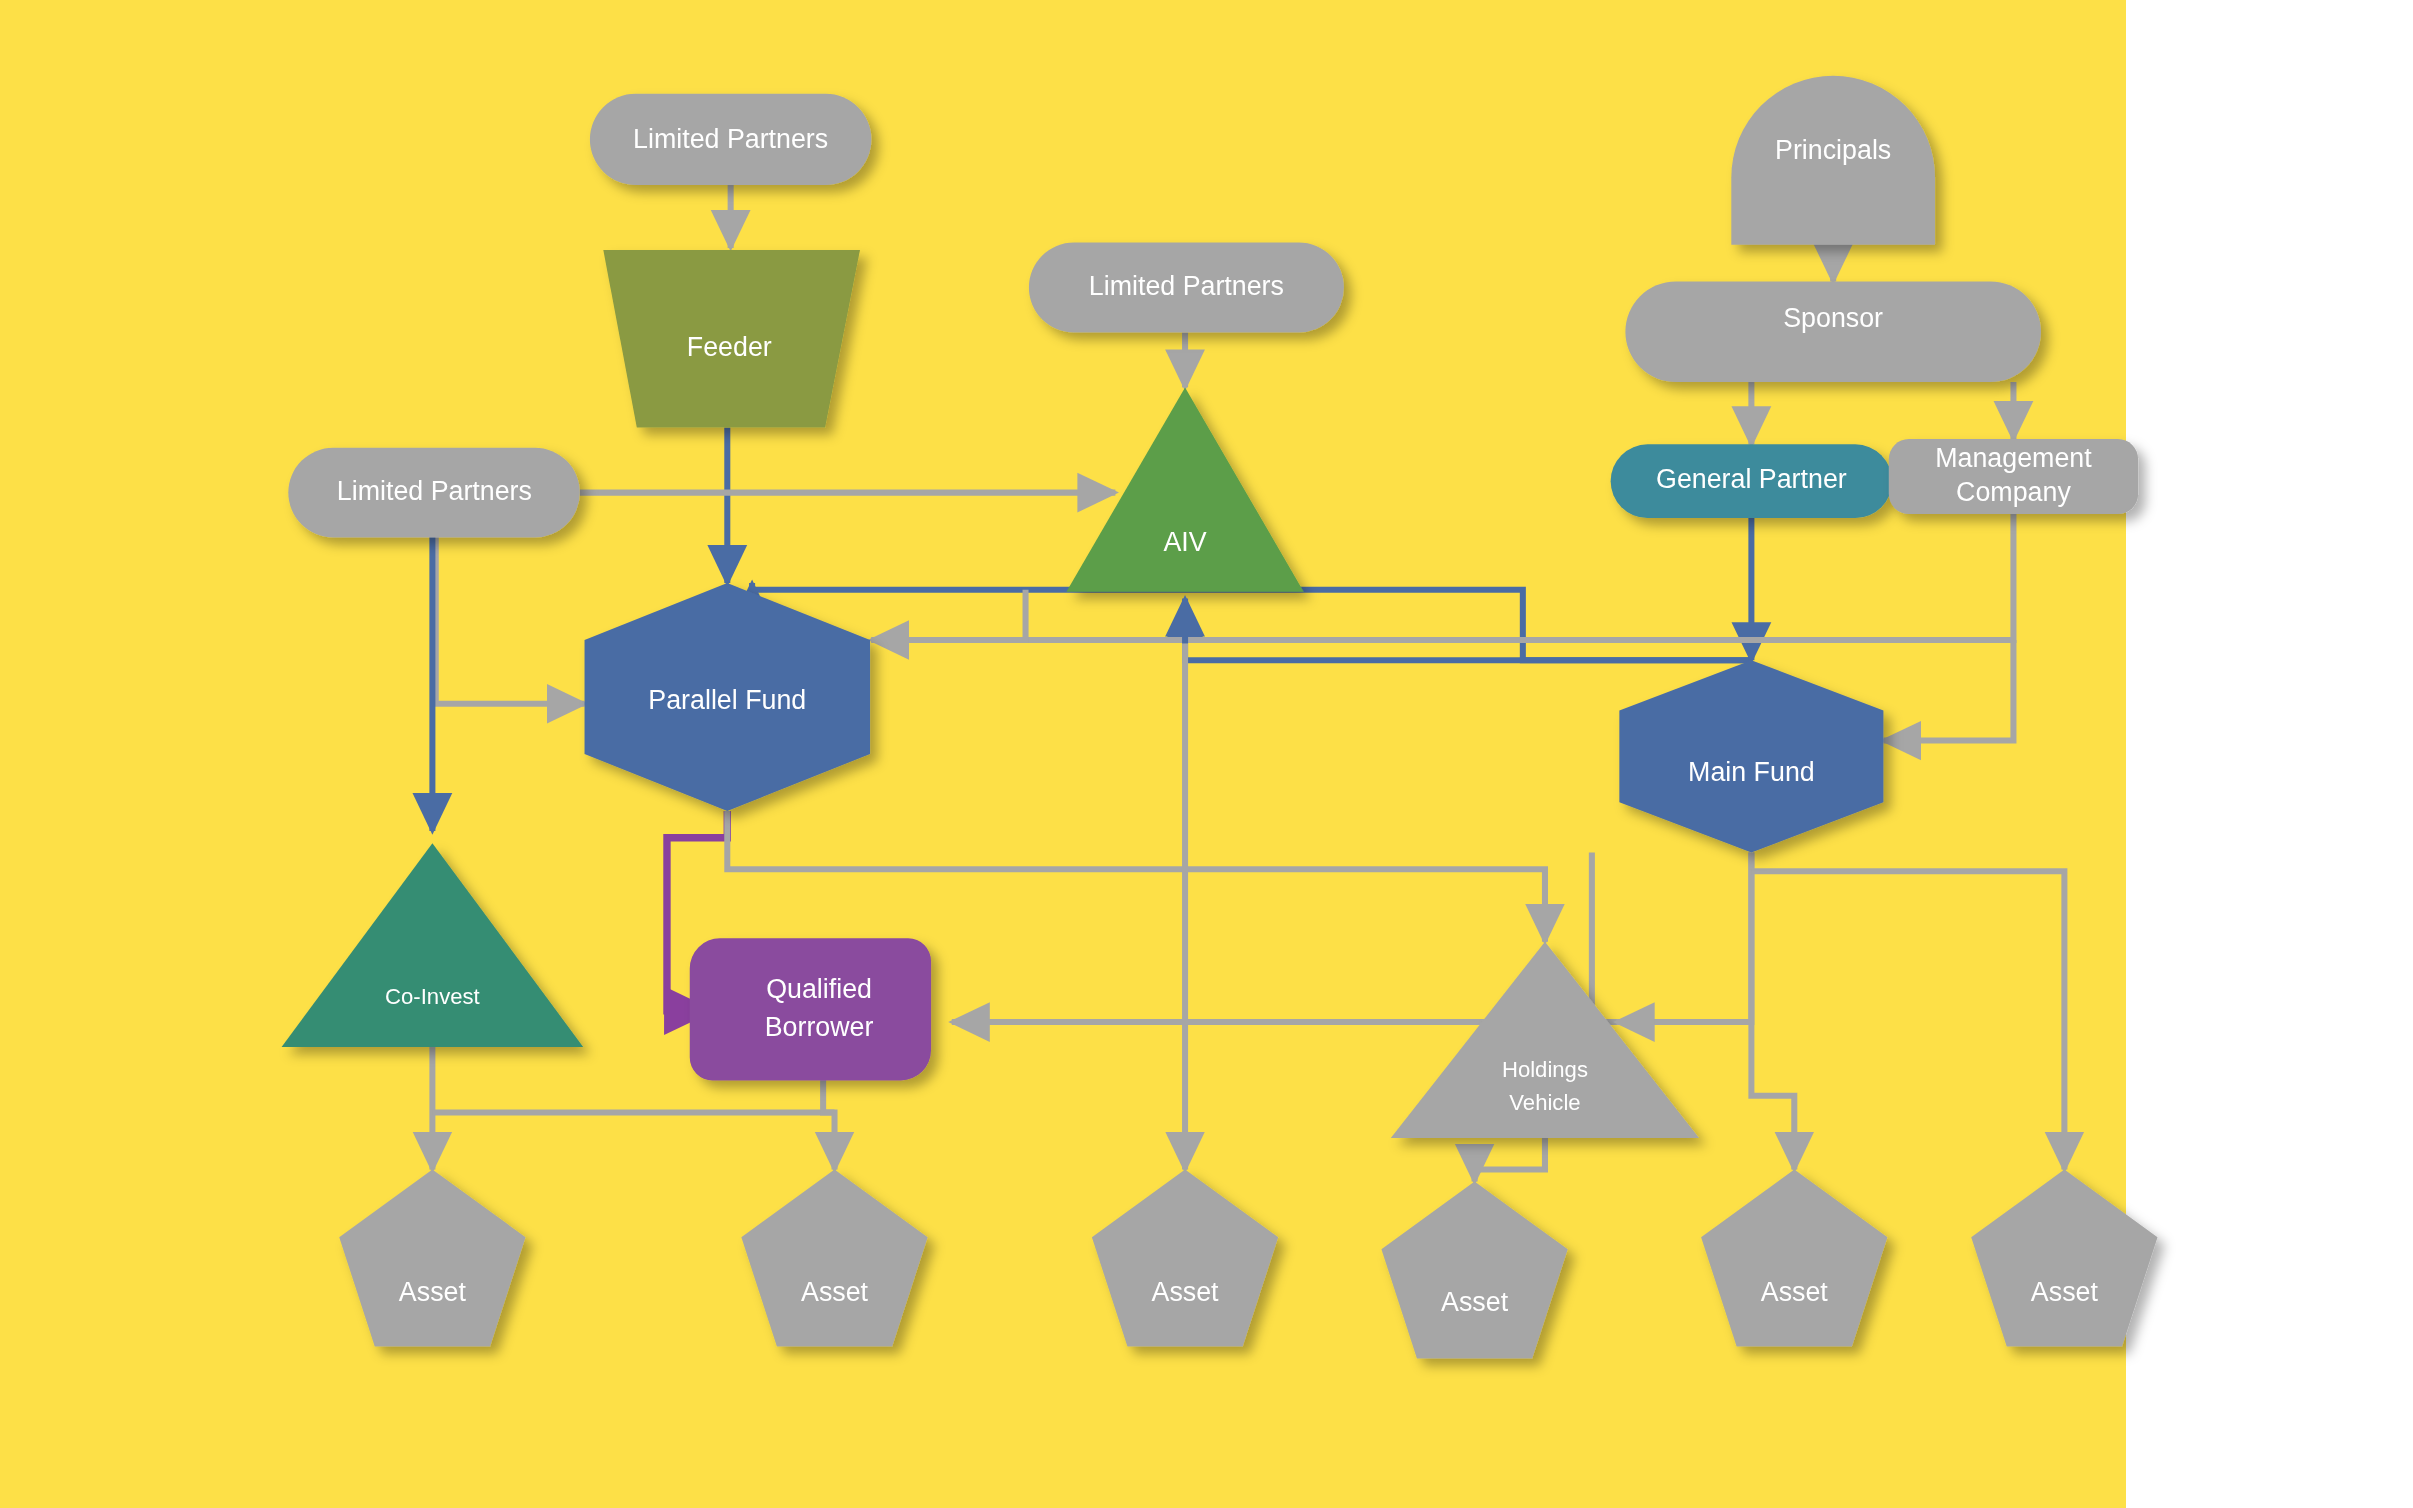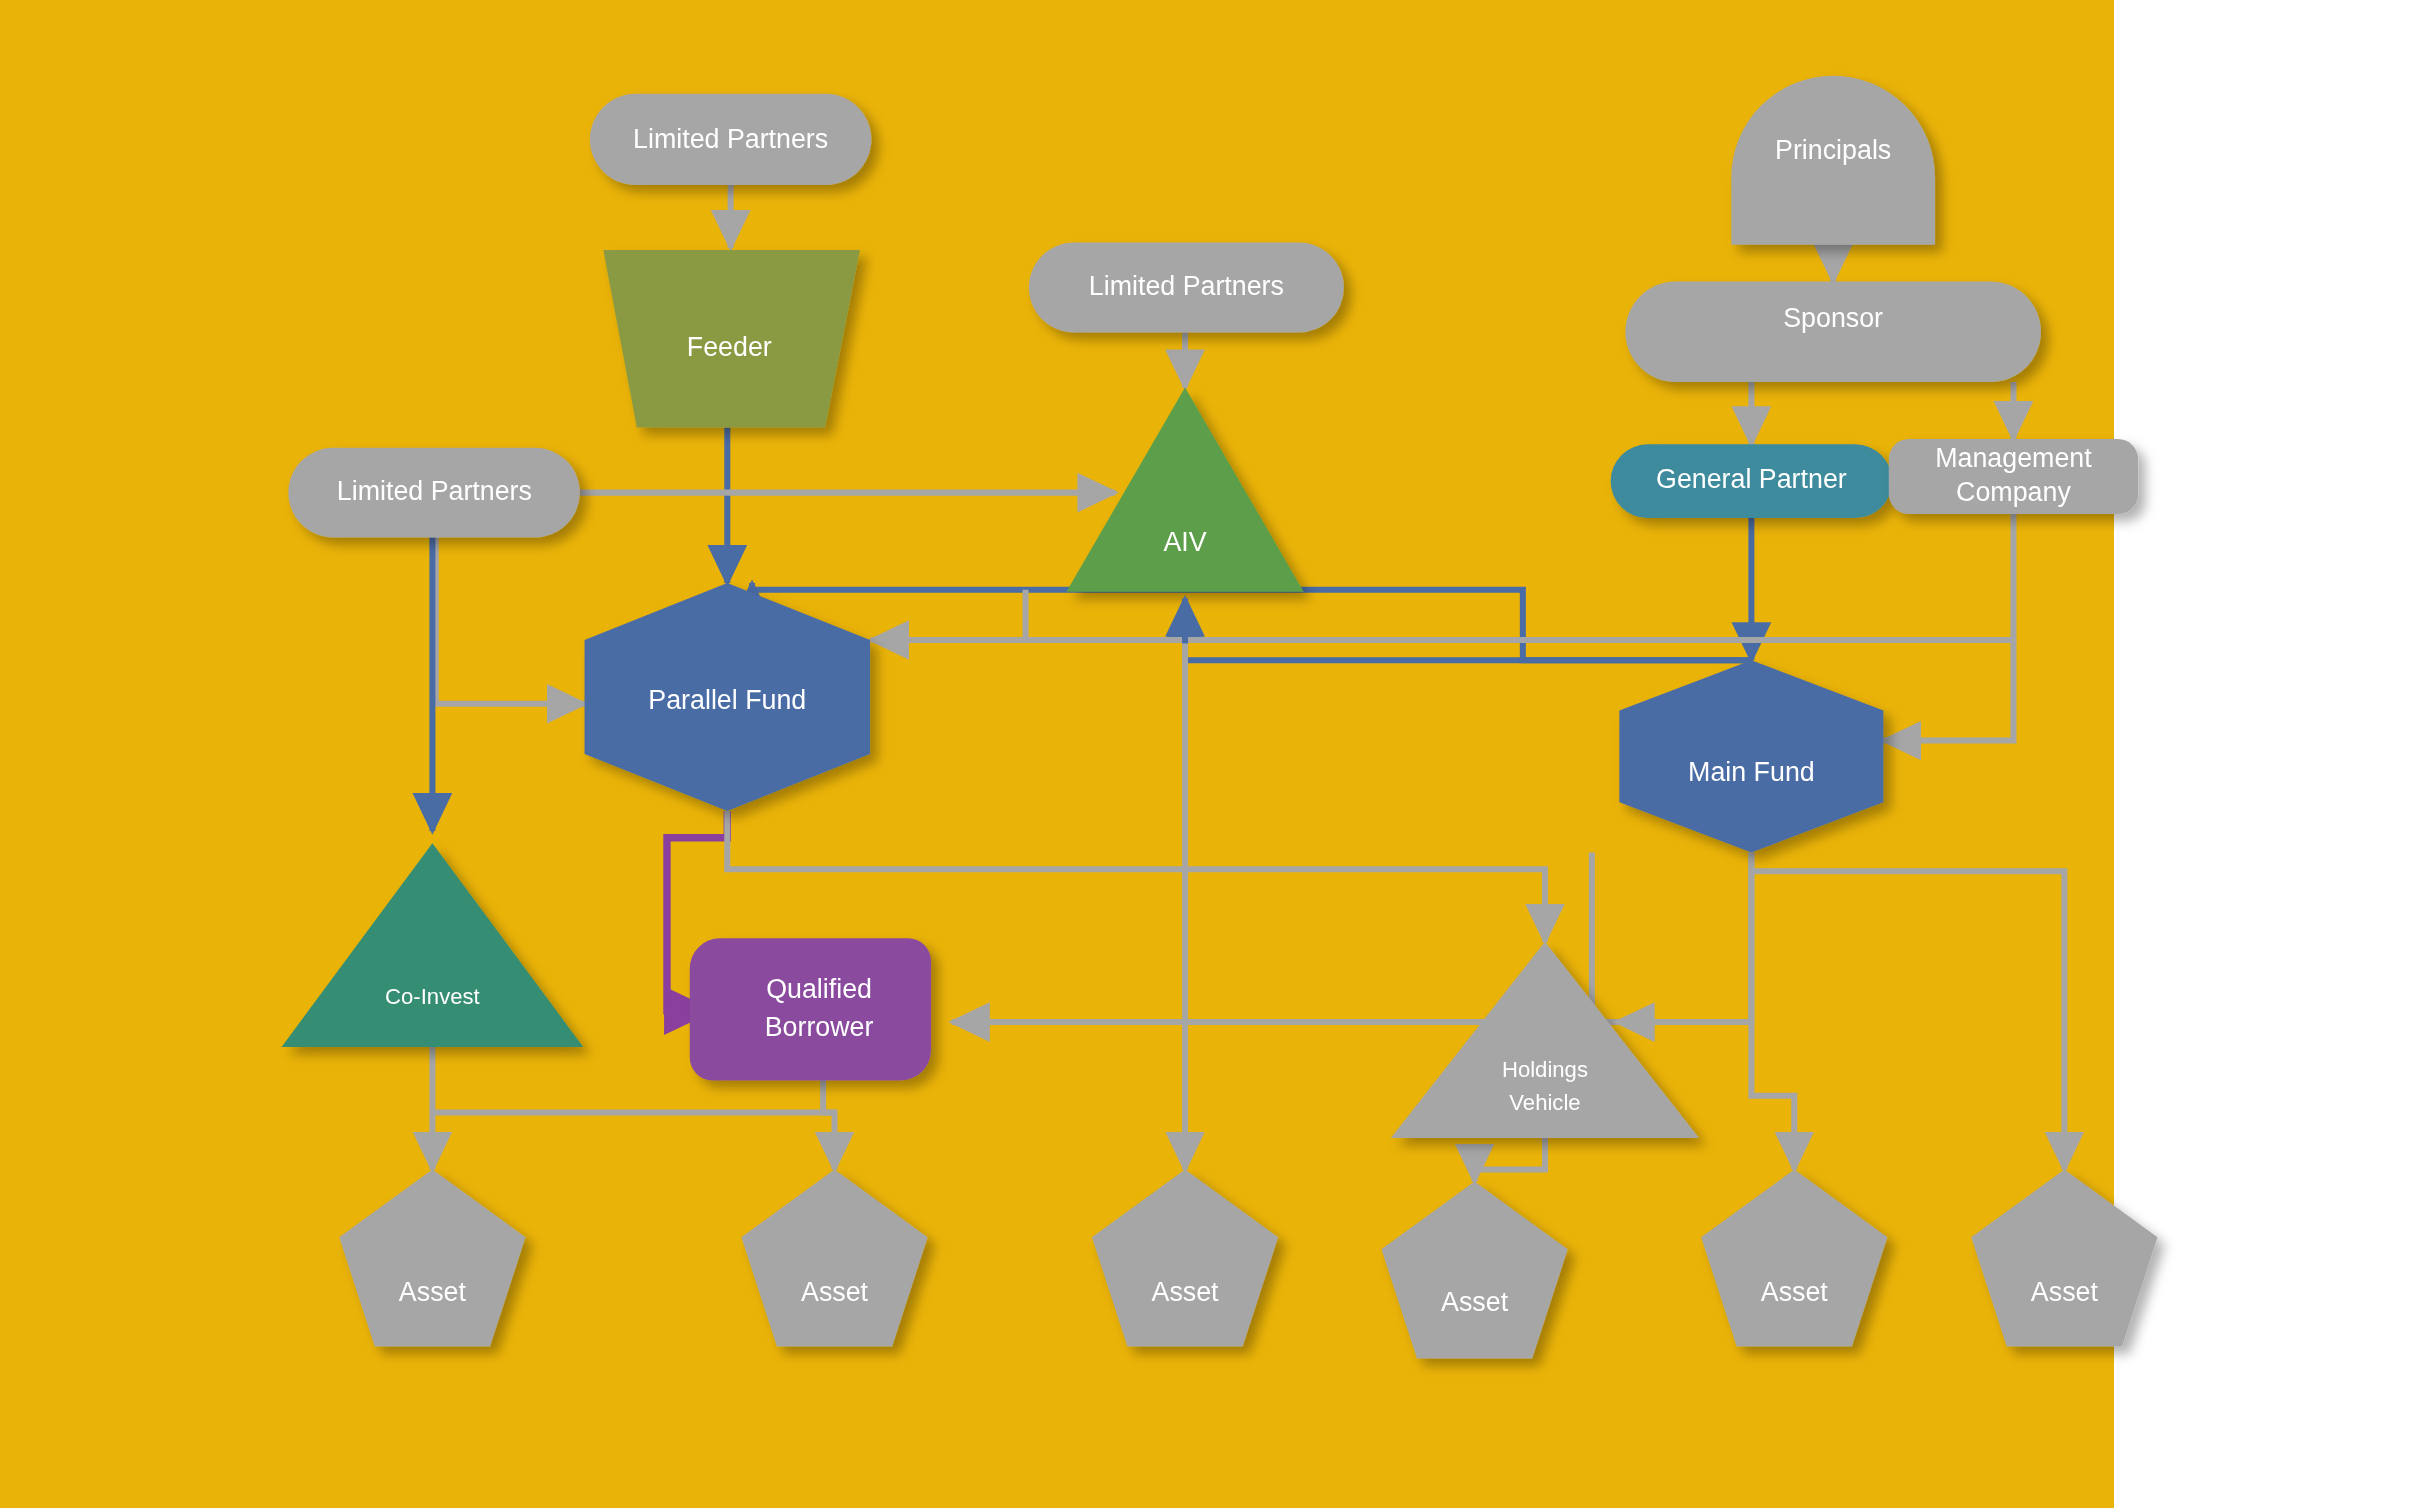--- a/index.html
+++ b/index.html
@@ -2,21 +2,21 @@
 <html style="font-size:10.7px"><head>
 <meta charset="utf-8">
 <title>Fund Structure Diagram</title>
 <style>
   html,body{margin:0;padding:0;background:#ffffff;}
   body{
     width:2413px;height:1508px;
     font-family:"Liberation Sans","DejaVu Sans",sans-serif;
     overflow:hidden;
   }
-  #canvas{position:relative;width:2114px;height:1508px;background:#eab308;}
+  #canvas{position:relative;width:2114px;height:1508px;background:#fde047;padding-left:12px;}
   svg#diagram{position:absolute;top:0;left:0;width:2413px;height:1508px;display:block;}
   .node-label{
     fill:#ffffff;
     font-family:"Liberation Sans","DejaVu Sans",sans-serif;
     text-anchor:middle;
     dominant-baseline:middle;
     pointer-events:none;
   }
   .lbl-md{font-size:40px;}
   .lbl-sm{font-size:33px;}

